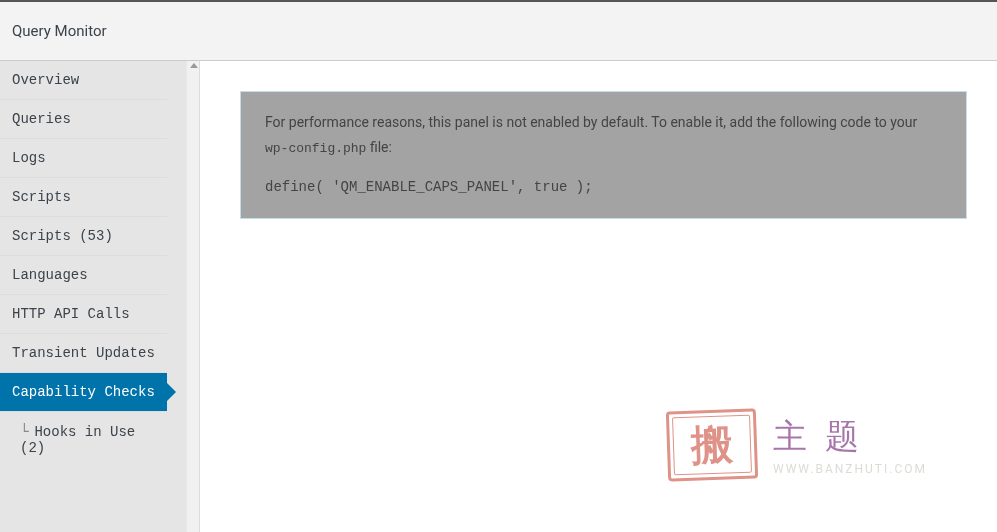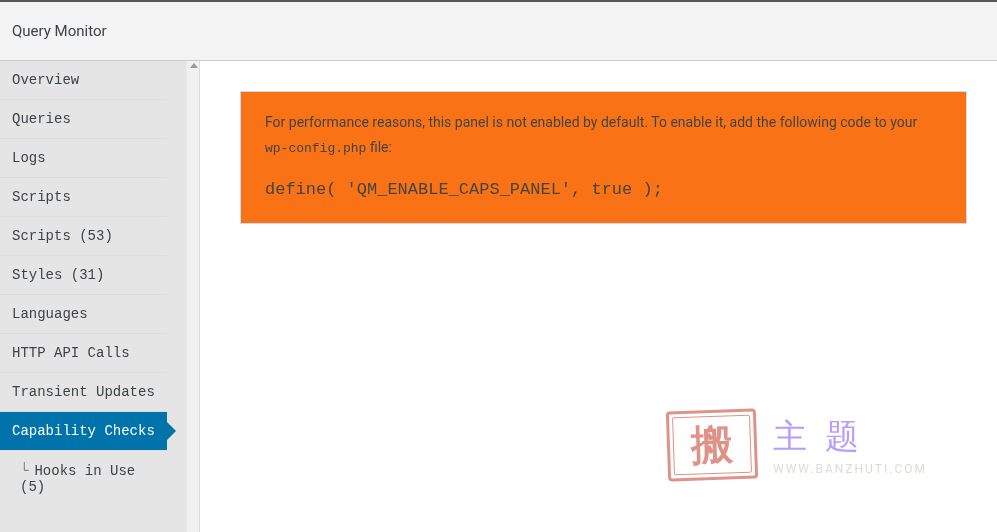--- a/index.html
+++ b/index.html
@@ -93,37 +93,37 @@
       color: #888;
       font-family: monospace;
     }
     .main-content {
       flex: 1;
       padding: 30px 30px 30px 40px;
       position: relative;
       background: #fff;
     }
     .notice-box {
-      background: #f97316;
+      background: #a3a3a3;
       border: 1px solid #c6ddee;
       padding: 18px 24px;
       color: #444;
       line-height: 1.8;
     }
     .notice-text {
       margin-bottom: 14px;
       font-size: 14px;
     }
     .notice-text code {
       font-family: "Courier New", Courier, monospace;
       font-size: 13px;
     }
     .notice-code {
       font-family: "Courier New", Courier, monospace;
-      font-size: 17px;
+      font-size: 14px;
       color: #444;
     }
     .watermark {
       position: absolute;
       bottom: 76px;
       right: 70px;
       opacity: 0.6;
       display: flex;
       align-items: center;
       gap: 16px;
@@ -154,21 +154,21 @@
       display: flex;
       flex-direction: column;
       align-items: flex-start;
       color: #b8b3ab;
     }
     .watermark-chinese {
       font-size: 34px;
       letter-spacing: 18px;
       font-family: "SimSun", "STSong", serif;
       margin-bottom: 2px;
-      color: #8b5cf6;
+      color: #701a75;
     }
     .watermark-url {
       font-size: 12px;
       letter-spacing: 2px;
       color: #c8c4bc;
     }
   </style>
 </head>
 <body>
 
@@ -177,26 +177,25 @@
 </div>
 
 <div class="panel-body">
   <nav class="sidebar">
     <ul class="nav-list">
       <li class="nav-item"><span>Overview</span></li>
       <li class="nav-item"><span>Queries</span></li>
       <li class="nav-item"><span>Logs</span></li>
       <li class="nav-item"><span>Scripts</span></li>
       <li class="nav-item"><span>Scripts (53)</span></li>
-      <li class="nav-item"><span>Styles (31)</span></li>
       <li class="nav-item"><span>Languages</span></li>
       <li class="nav-item"><span>HTTP API Calls</span></li>
       <li class="nav-item"><span>Transient Updates</span></li>
       <li class="nav-item active"><span>Capability Checks</span></li>
-      <li class="nav-item sub"><span>Hooks in Use (5)</span></li>
+      <li class="nav-item sub"><span>Hooks in Use (2)</span></li>
     </ul>
     <div class="scroll-track">
       <div class="scroll-up-arrow"></div>
     </div>
   </nav>
 
   <main class="main-content">
     <div class="notice-box">
       <p class="notice-text">
         <span>For performance reasons, this panel is not enabled by default. To enable it, add the following code to your </span><code>wp-config.php</code><span> file:</span>

